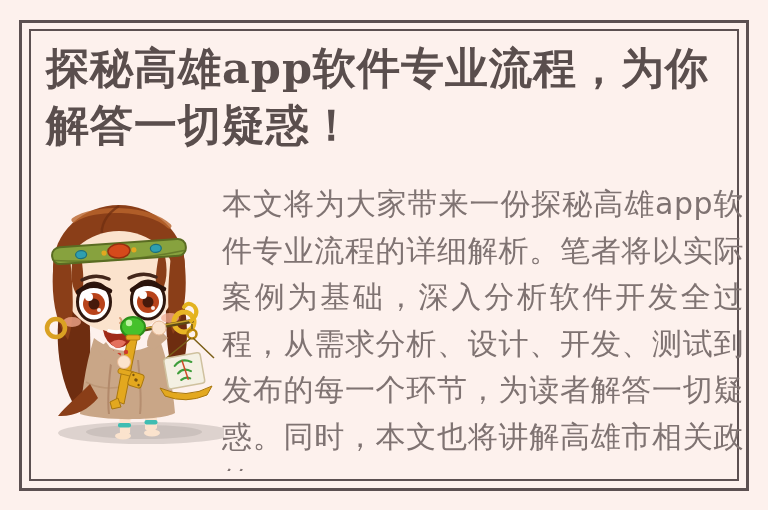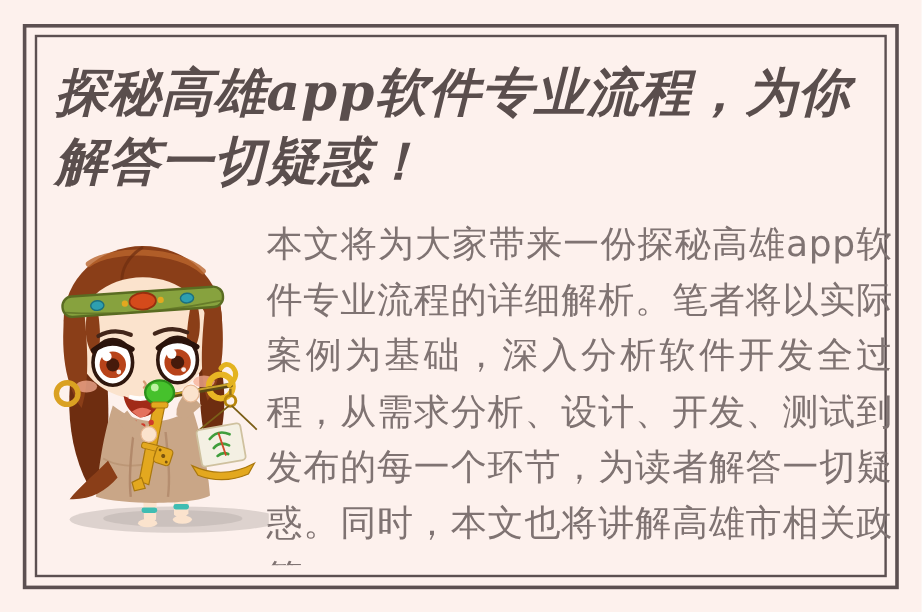--- a/index.html
+++ b/index.html
@@ -12,23 +12,23 @@
   }
   .frame-outer{
     position:absolute;left:19px;top:20px;right:19px;bottom:19px;
     border:3px solid var(--frame,#5c5051);
   }
   .frame-inner{
     position:absolute;left:29px;top:29px;right:29px;bottom:29px;
     border:2px solid var(--frame,#5c5051);
   }
   .title{
-    position:absolute;left:46px;top:50px;width:700px;
+    position:absolute;left:46px;top:40px;width:700px;
     font-family:"DejaVu Serif","Liberation Serif",serif;
-    font-weight:bold;font-style:italic;
+    font-weight:bold;
     font-size:43px;line-height:57px;letter-spacing:1px;
     color:var(--title-color,#5a4e4d);
     margin:0;
   }
   .paragraph{
     position:absolute;left:222px;top:181px;width:522px;height:290px;
     font-size:30px;line-height:46.5px;letter-spacing:.5px;
     color:var(--body-color,#7f7372);
     text-align:justify;
     overflow:hidden;

